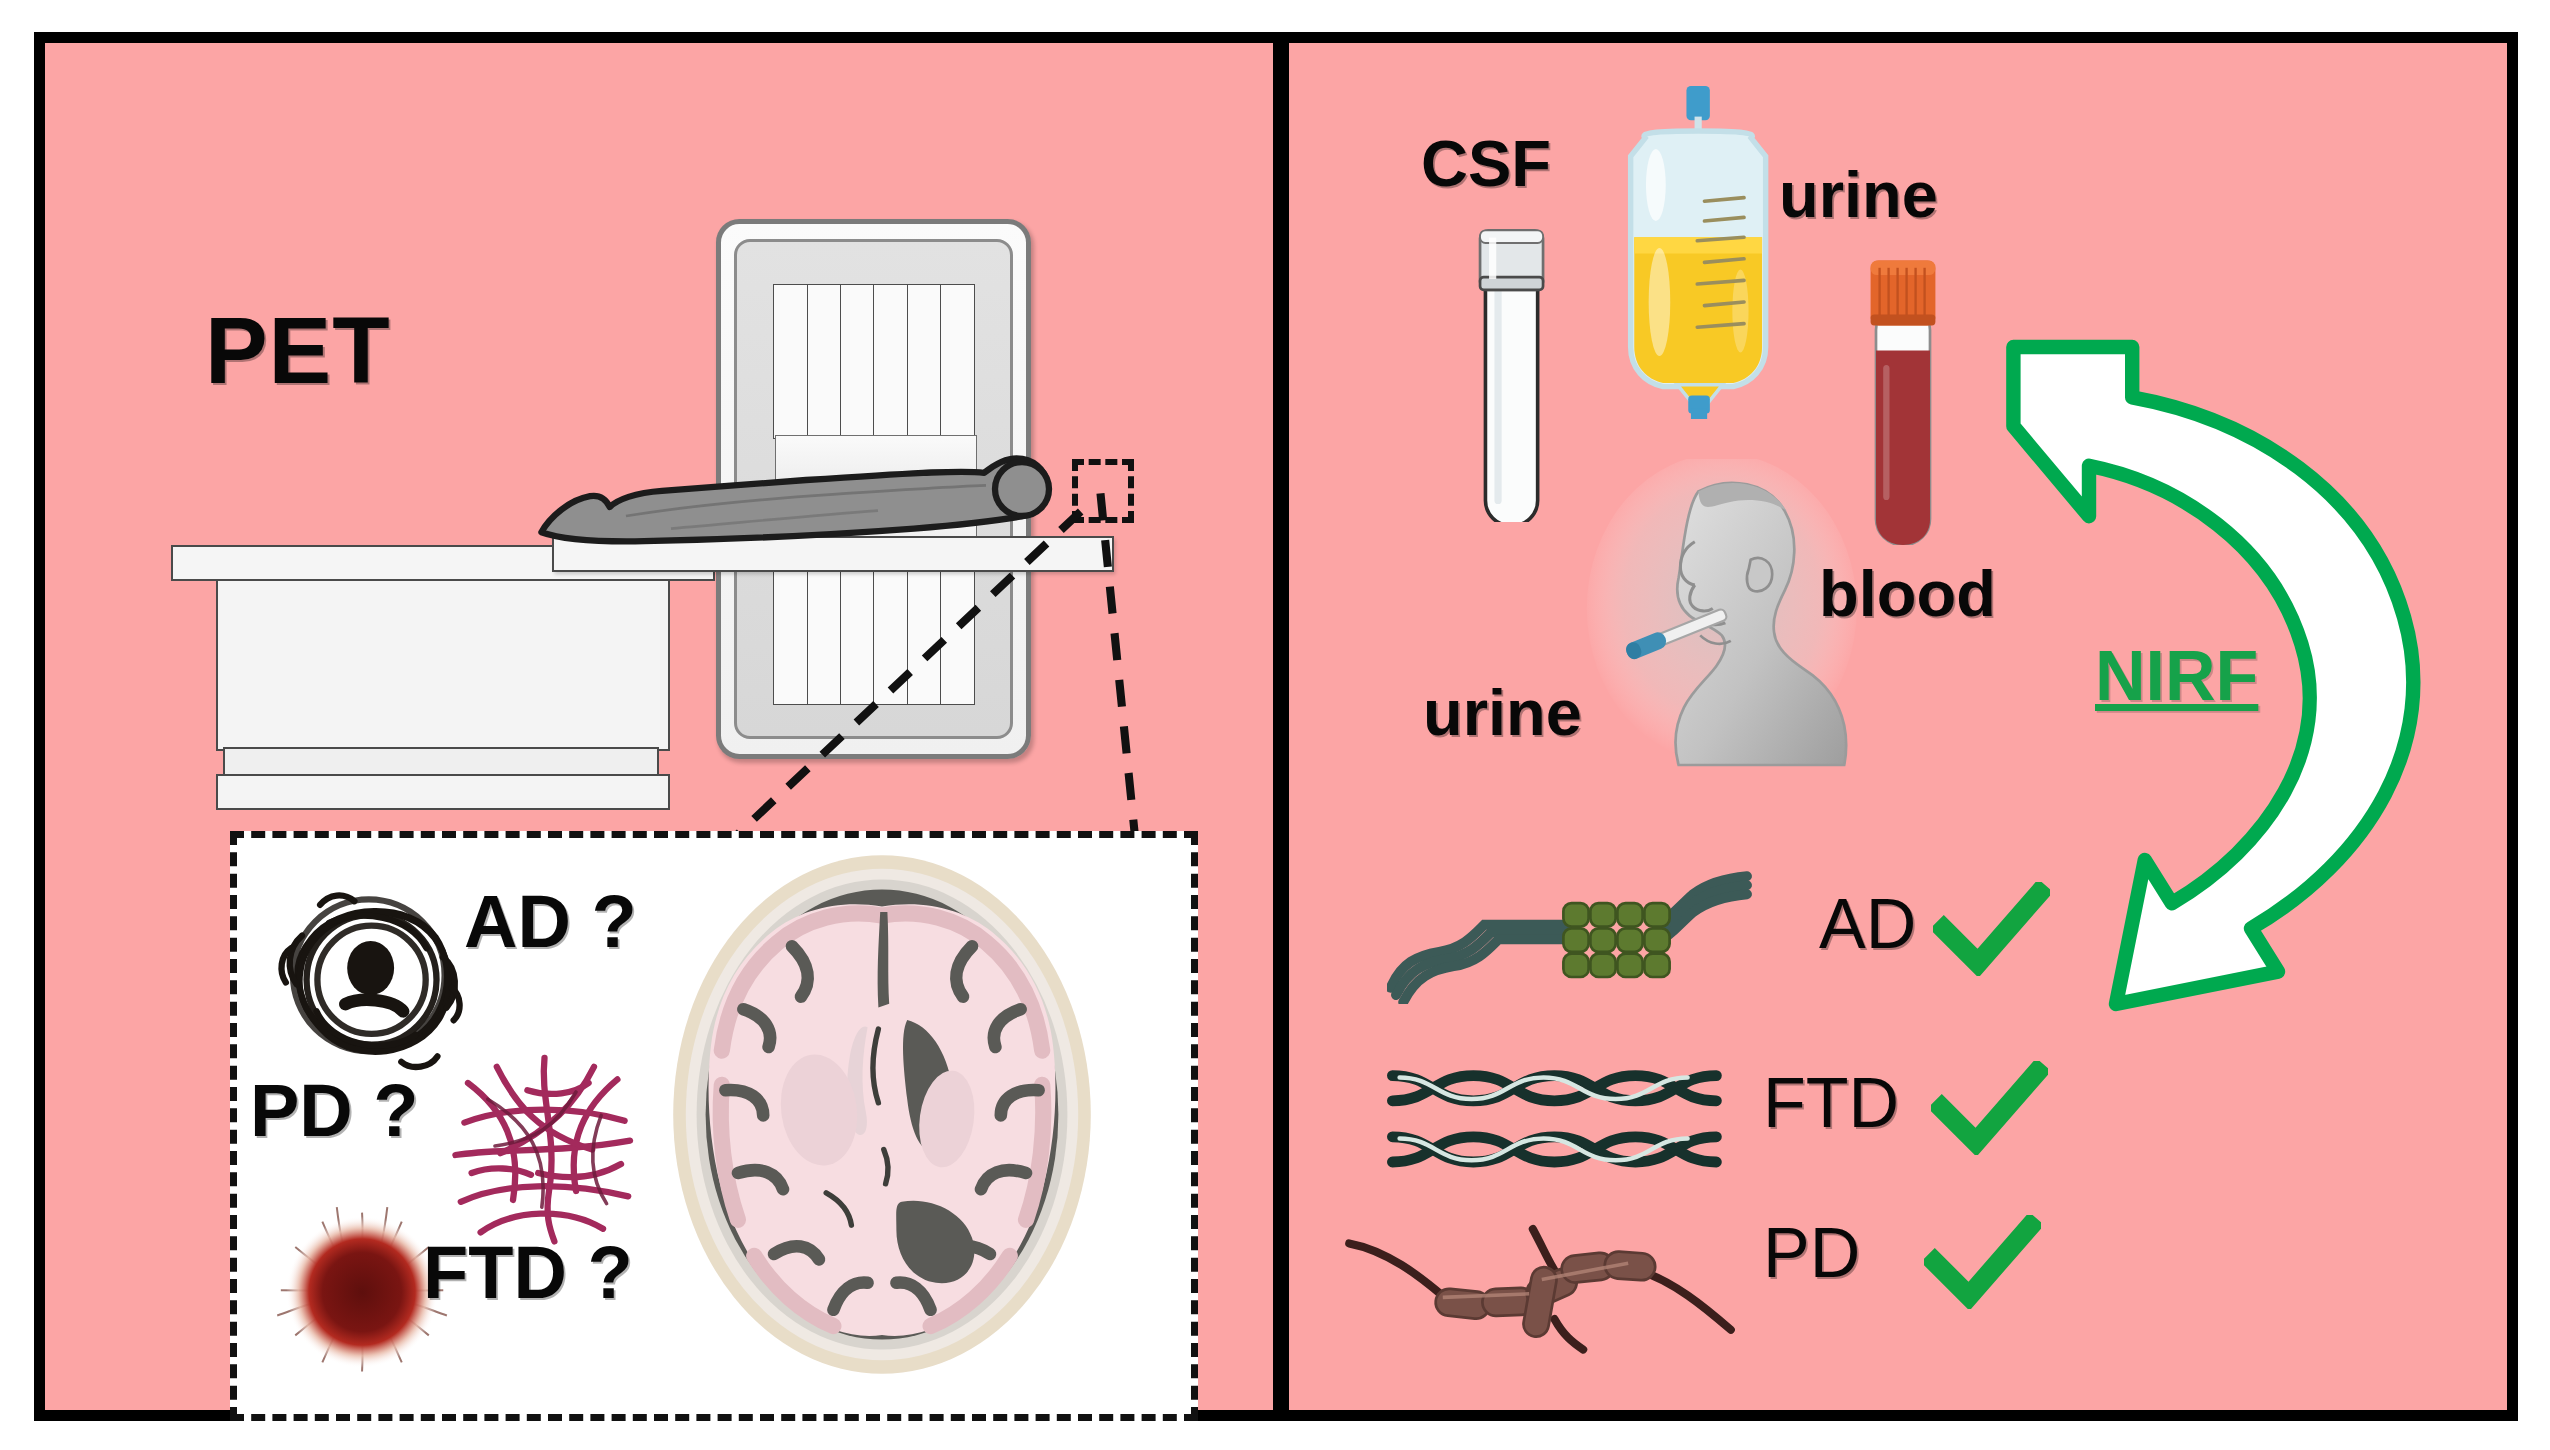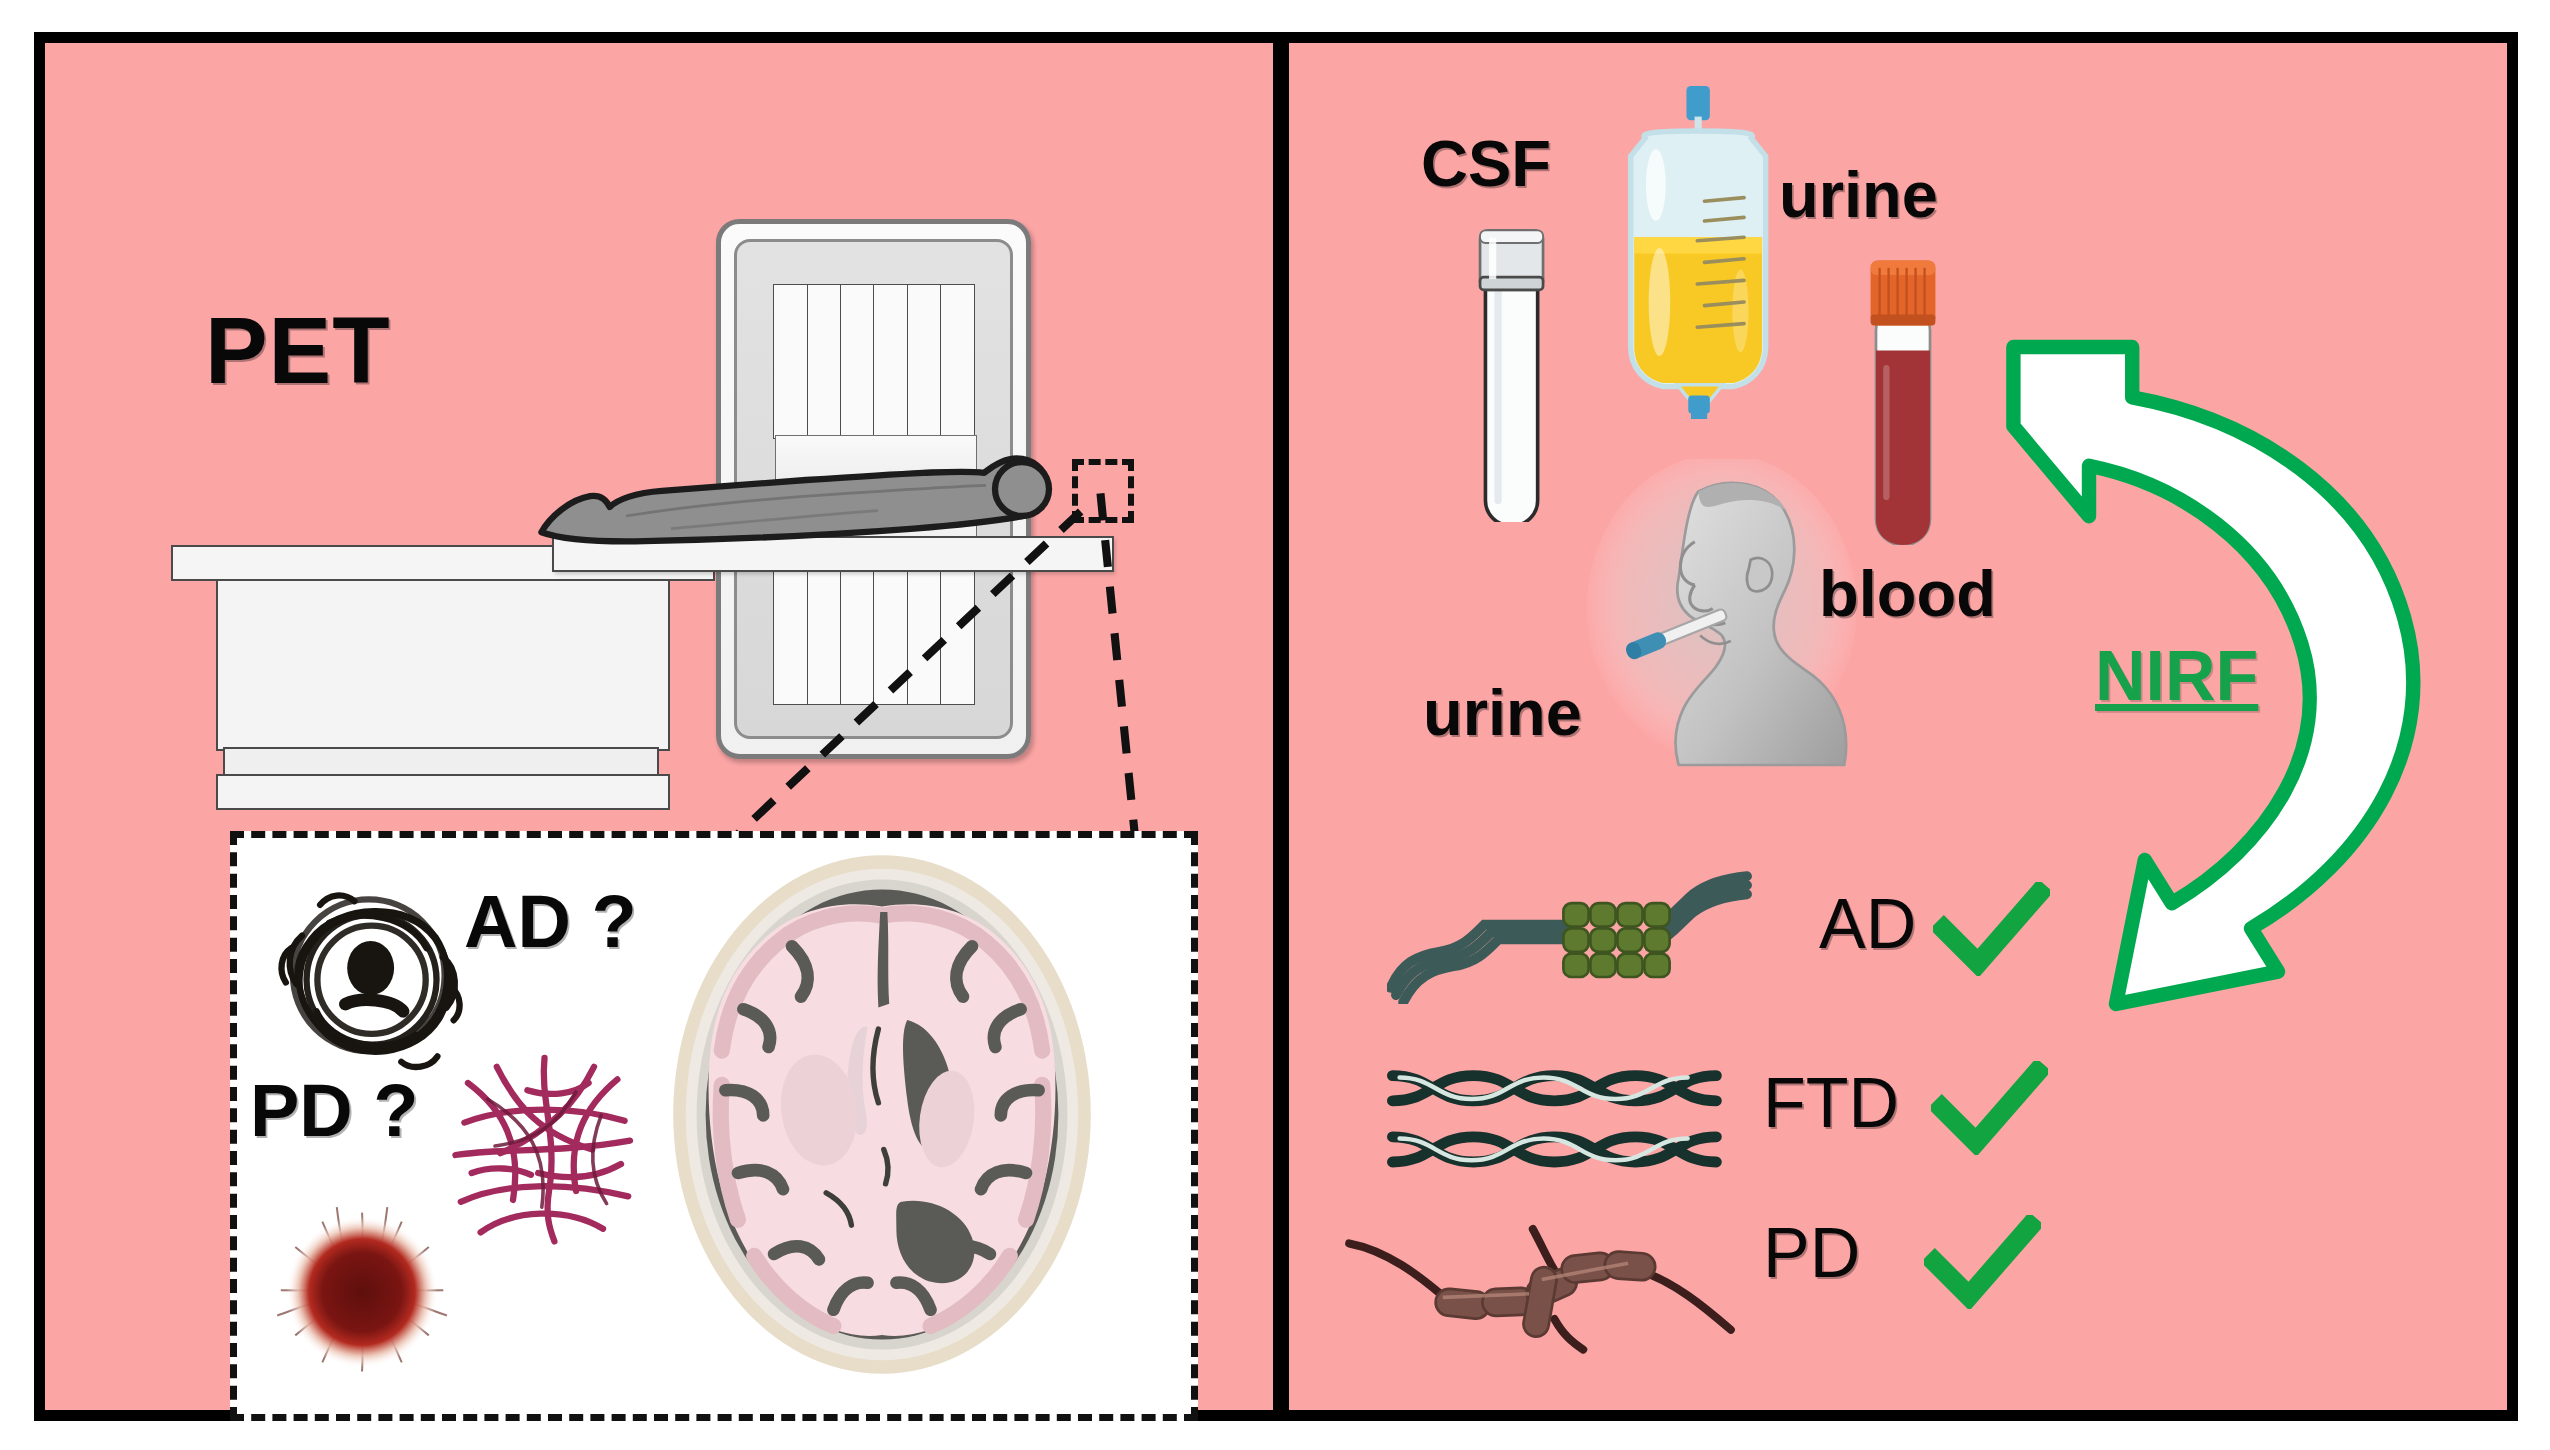--- a/index.html
+++ b/index.html
@@ -279,20 +279,21 @@
 
       <g fill="none" stroke="#3e3e3a" stroke-width="6" stroke-linecap="round">
         <path d="M236,200 C228,230 228,258 236,282"></path>
         <path d="M178,382 C196,392 204,404 206,418"></path>
         <path d="M242,334 C248,348 248,360 244,372"></path>
       </g>
     </svg>
 
     <div class="lbl" id="ad-q">AD ?</div>
     <div class="lbl" id="pd-q">PD ?</div>
+    <div class="lbl" id="ftd-q">FTD ?</div>
   </div>
 
   <div class="panel" id="panel-right"></div>
 
   <svg id="csf-tube" viewBox="0 0 95 330">
     <rect x="18" y="34" width="58" height="300" rx="28" fill="#fbfcfc" stroke="#2b2b2b" stroke-width="4"></rect>
     <rect x="28" y="60" width="8" height="250" rx="4" fill="#e4eaed"></rect>
     <rect x="12" y="6" width="70" height="66" rx="9" fill="#e3e7e9" stroke="#6f6f6f" stroke-width="3"></rect>
     <rect x="12" y="6" width="70" height="14" rx="6" fill="#f3f5f6" stroke="#6f6f6f" stroke-width="2"></rect>
     <rect x="12" y="58" width="70" height="14" rx="4" fill="#cfd4d7" stroke="#4a4a4a" stroke-width="3"></rect>

